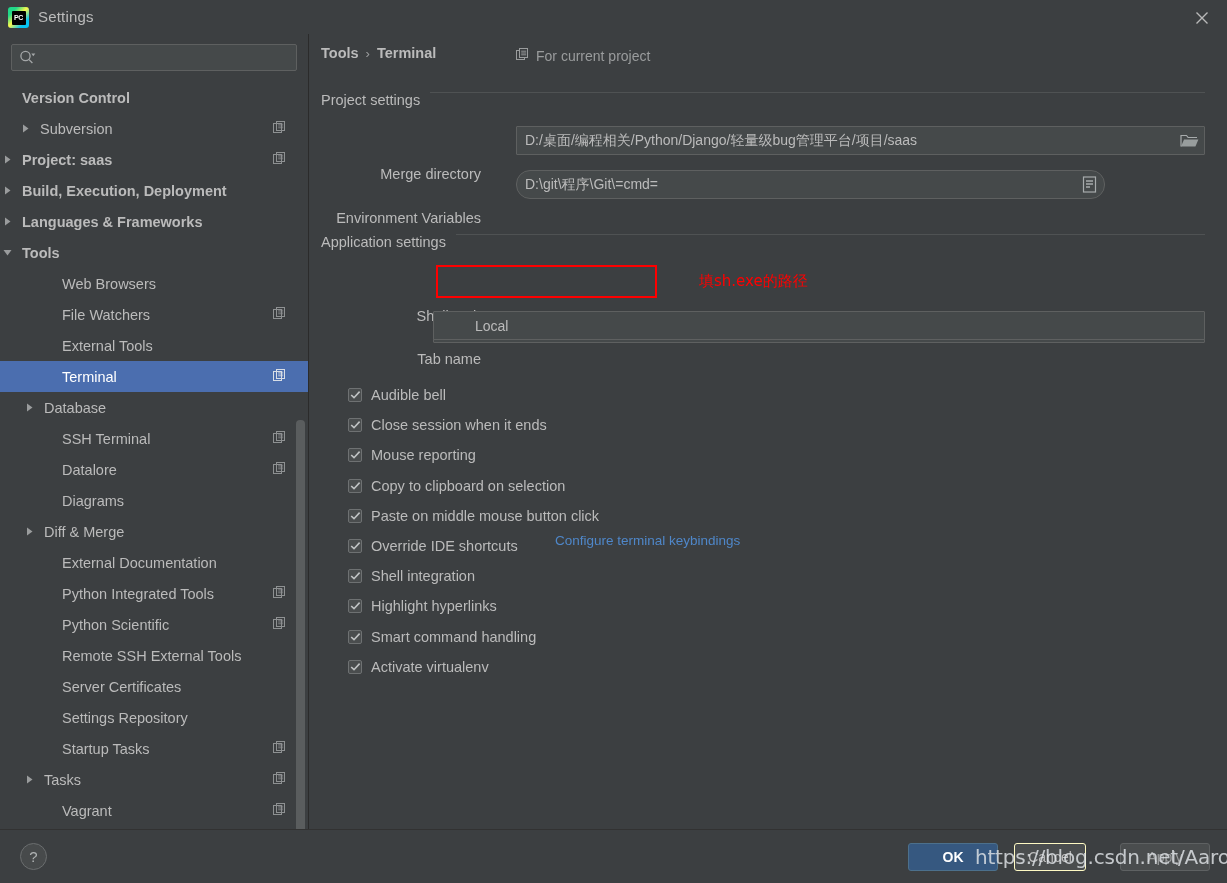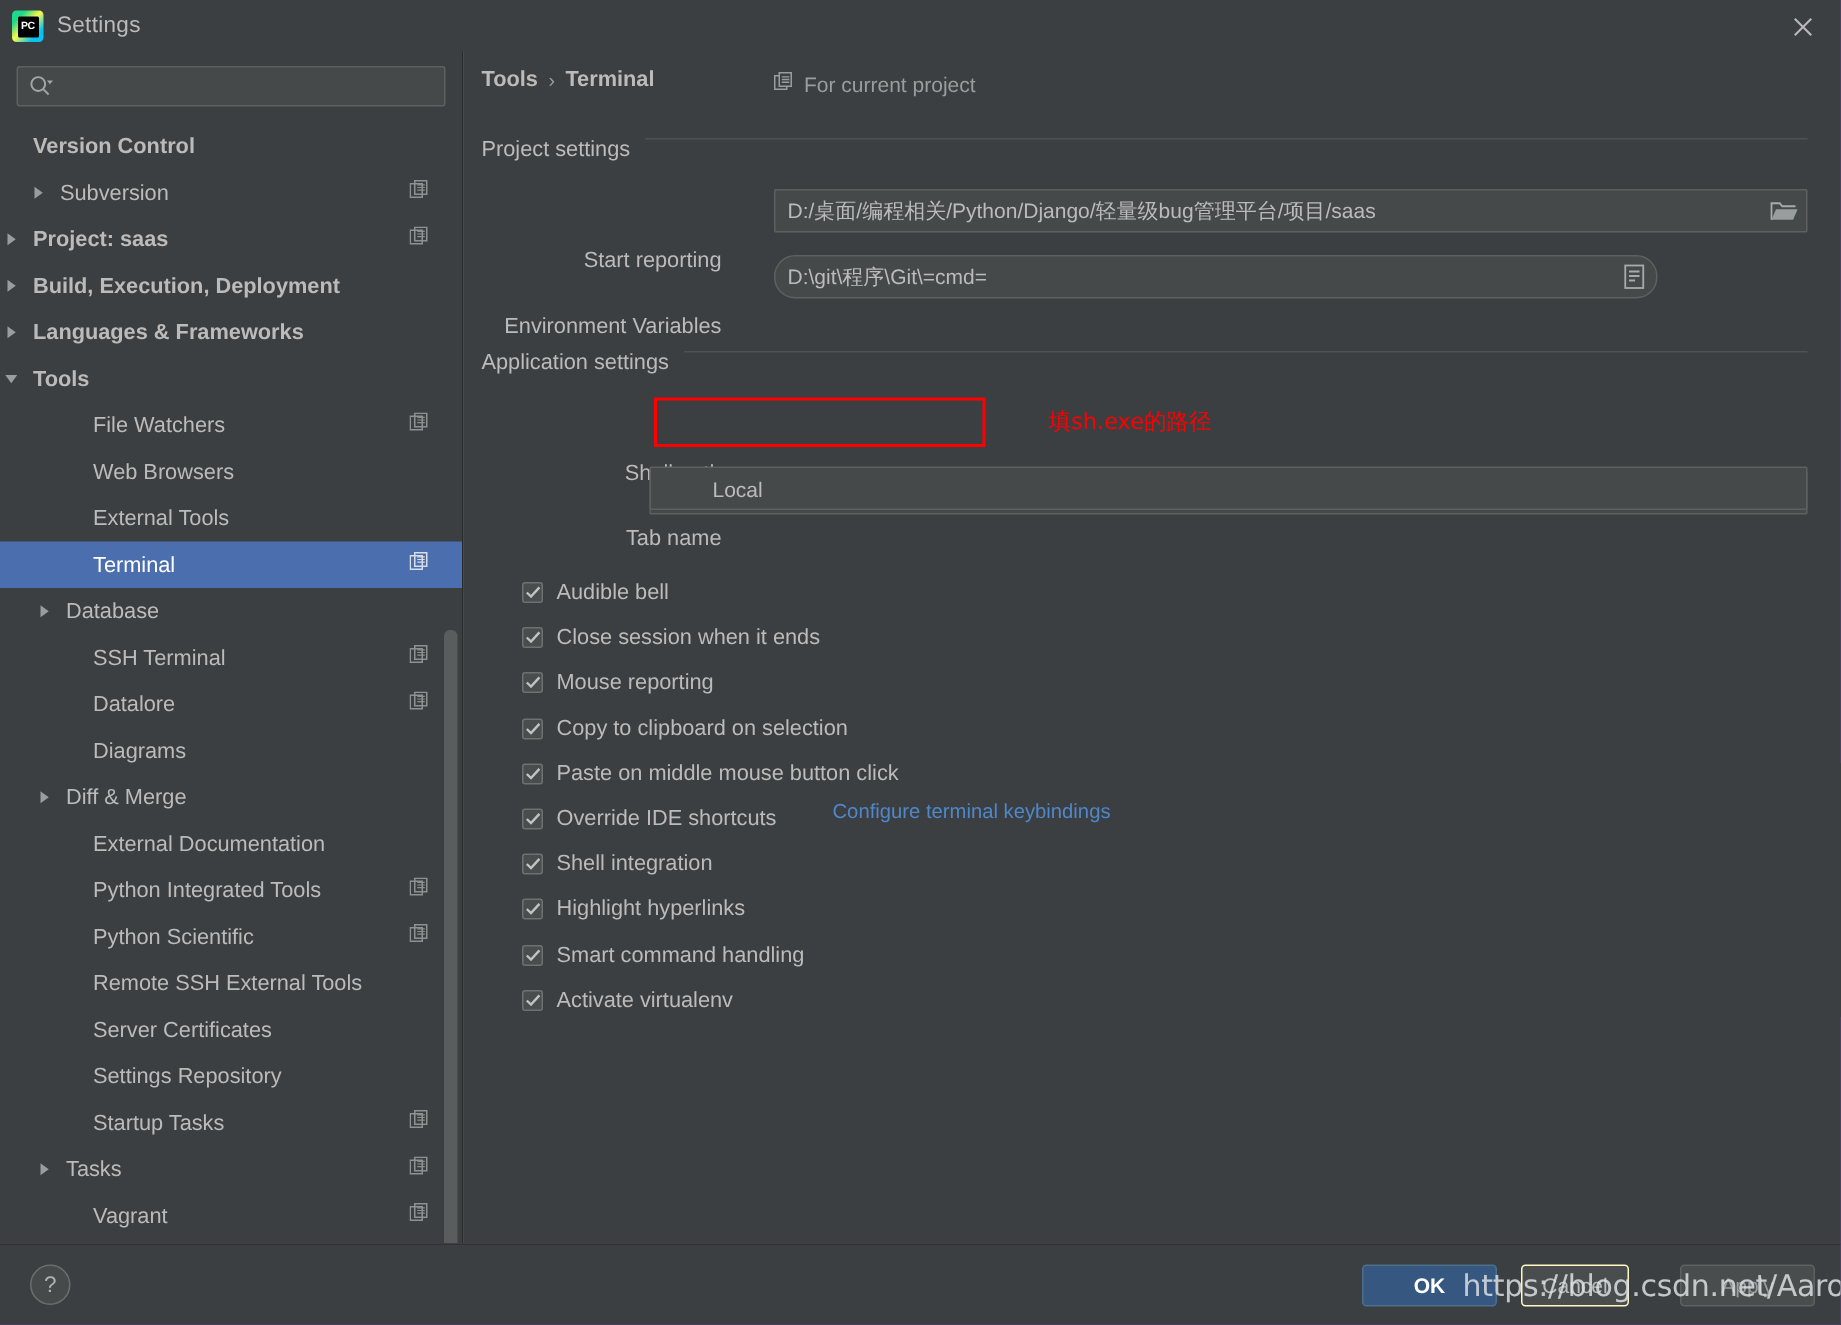--- a/index.html
+++ b/index.html
@@ -2,21 +2,21 @@
 <html><head>
 <meta charset="utf-8">
 <style>
   * { box-sizing: border-box; margin: 0; padding: 0; }
   html, body {
     width: 1227px; height: 883px;
     background: #3c3f41;
     font-family: "Liberation Sans", "DejaVu Sans", sans-serif;
     overflow: hidden;
   }
-  #root { position: relative; width: 1227px; height: 883px; background: #8b5cf6; }
+  #root { position: relative; width: 1227px; height: 883px; background: #0f172a; }
 
   
   .titlebar {
     position: absolute; left: 0; top: 0; width: 1227px; height: 34px;
     background: #3c3f41; display: flex; align-items: center;
   }
   .pc-logo {
     position: absolute; left: 8px; top: 7px; width: 21px; height: 21px;
     border-radius: 3px;
     background: linear-gradient(135deg, #21d789 0%, #21d789 22%, #fcf84a 48%, #07c3f2 78%, #07c3f2 100%);
@@ -275,34 +275,34 @@
             </svg>
           </span>
           <span class="tree-label bold" style="margin-left: 8px;">Tools</span>
         </div>
         <div class="tree-row">
           <span class="tree-arrow hidden" style="margin-left: 40px;">
             <svg width="11" height="11" viewBox="0 0 11 11">
               <path d="M3 1.5 L3 9.5 L8.5 5.5 Z" fill="currentColor"></path>
             </svg>
           </span>
+          <span class="tree-label" style="margin-left: 8px;">Web Browsers</span>
+        </div>
+        <div class="tree-row">
+          <span class="tree-arrow hidden" style="margin-left: 40px;">
+            <svg width="11" height="11" viewBox="0 0 11 11">
+              <path d="M3 1.5 L3 9.5 L8.5 5.5 Z" fill="currentColor"></path>
+            </svg>
+          </span>
           <span class="tree-label" style="margin-left: 8px;">File Watchers</span>
           <span class="copy-badge"><svg width="13" height="13" viewBox="0 0 13 13">
               <rect x="0.5" y="2.5" width="8" height="9" fill="none" stroke="currentColor" stroke-width="1"></rect>
               <rect x="3.5" y="0.5" width="8" height="9" fill="none" stroke="currentColor" stroke-width="1"></rect>
               <path d="M5.2 3.2 h5 M5.2 5 h5 M5.2 6.8 h5" stroke="currentColor" stroke-width="0.8"></path>
             </svg></span>
-        </div>
-        <div class="tree-row">
-          <span class="tree-arrow hidden" style="margin-left: 40px;">
-            <svg width="11" height="11" viewBox="0 0 11 11">
-              <path d="M3 1.5 L3 9.5 L8.5 5.5 Z" fill="currentColor"></path>
-            </svg>
-          </span>
-          <span class="tree-label" style="margin-left: 8px;">Web Browsers</span>
         </div>
         <div class="tree-row">
           <span class="tree-arrow hidden" style="margin-left: 40px;">
             <svg width="11" height="11" viewBox="0 0 11 11">
               <path d="M3 1.5 L3 9.5 L8.5 5.5 Z" fill="currentColor"></path>
             </svg>
           </span>
           <span class="tree-label" style="margin-left: 8px;">External Tools</span>
         </div>
         <div class="tree-row selected">
@@ -487,21 +487,21 @@
         </svg>
       </span>
       <span>For current project</span>
     </div>
 
     <div class="section-head" style="left:12px; top:58px; width:884px;">
       <span>Project settings</span>
       <span class="section-rule" style="flex:1;"></span>
     </div>
 
-    <div class="field-label" style="left:20px; top:132px; width:152px;">Start reporting</div>
+    <div class="field-label" style="left:20px; top:132px; width:152px;">Merge directory</div>
     <div class="field-box" style="left:207px; top:92px; width:689px;">
       <span class="field-val">D:/桌面/编程相关/Python/Django/轻量级bug管理平台/项目/saas</span>
       <span class="field-btn">
         <svg width="19" height="15" viewBox="0 0 19 15">
           <path d="M1 13.5 V2.5 h5.5 l1.6 2 H17" fill="none" stroke="currentColor" stroke-width="1.2"></path>
           <path d="M1 13.5 L4 6.5 H18.4 L15.4 13.5 Z" fill="currentColor" opacity="0.85"></path>
         </svg>
       </span>
     </div>
 

